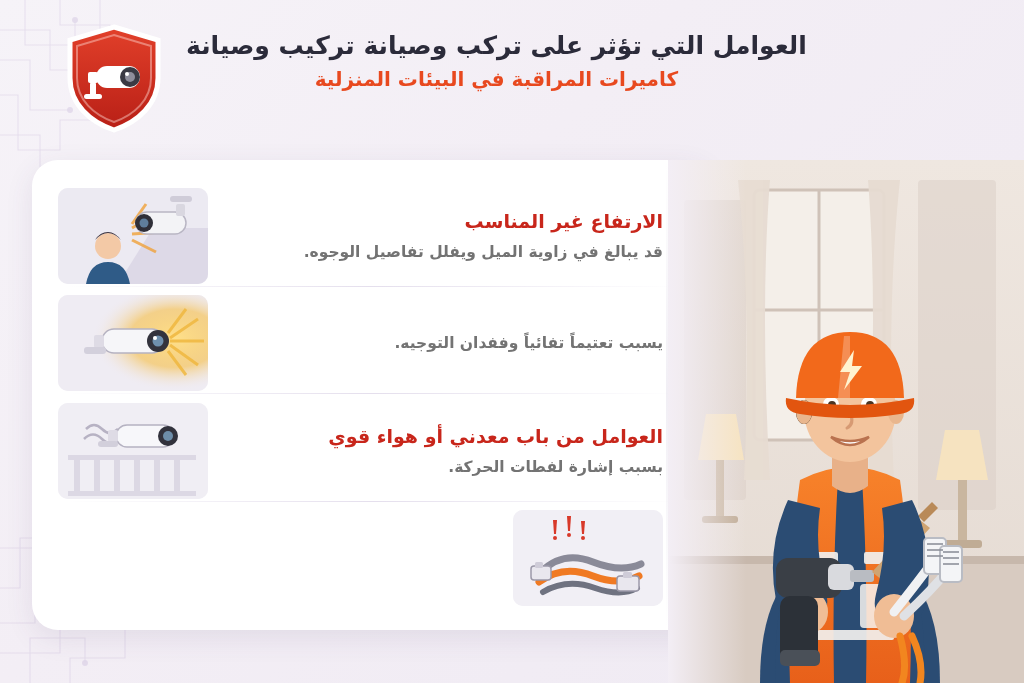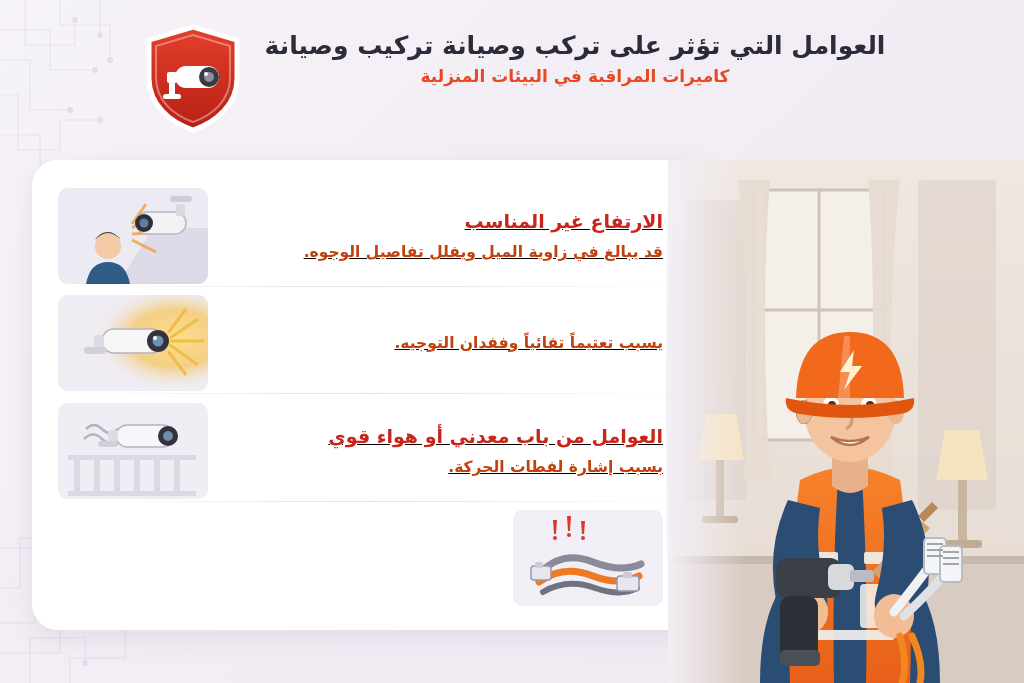--- a/index.html
+++ b/index.html
@@ -26,38 +26,37 @@
   .corner-deco svg { width: 100%; height: 100%; display: block; }
 
   
   .header {
     position: absolute;
     top: 22px; left: 0; right: 0;
     height: 120px;
     display: flex;
     flex-direction: row-reverse;
     align-items: flex-start;
-    justify-content: center;
     gap: 18px;
     padding: 0 60px;
   }
   .header-text {
     text-align: center;
     max-width: 700px;
     padding-top: 6px;
   }
   .title-line1 {
     font-size: 25px;
     font-weight: 700;
     color: #2b2b3a;
     line-height: 1.45;
     letter-spacing: 0;
   }
   .title-line2 {
-    font-size: 17px;
+    font-size: 20px;
     font-weight: 700;
     color: #e8491f;
     line-height: 1.5;
   }
 
   
   .logo-wrap {
     width: 108px; height: 112px;
     position: relative;
     flex: 0 0 auto;
@@ -103,33 +102,32 @@
     width: 11px; height: 11px;
     border-radius: 50%;
     background: #e8491f;
     flex: 0 0 auto;
     margin-bottom: 24px;
   }
   .item-text {
     flex: 1 1 auto;
     text-align: right;
     padding-left: 8px;
-    text-decoration: underline;
   }
   .item-title {
     font-size: 19px;
     font-weight: 700;
     color: #c8261b;
     line-height: 1.5;
     margin-bottom: 6px;
   }
   .item-desc {
     font-size: 15.5px;
     font-weight: 600;
-    color: #c2410c;
+    color: #737373;
     line-height: 1.5;
   }
   .item-thumb {
     width: 150px; height: 96px;
     flex: 0 0 auto;
     border-radius: 10px;
     overflow: hidden;
     background: #f3f1f6;
     position: relative;
   }

